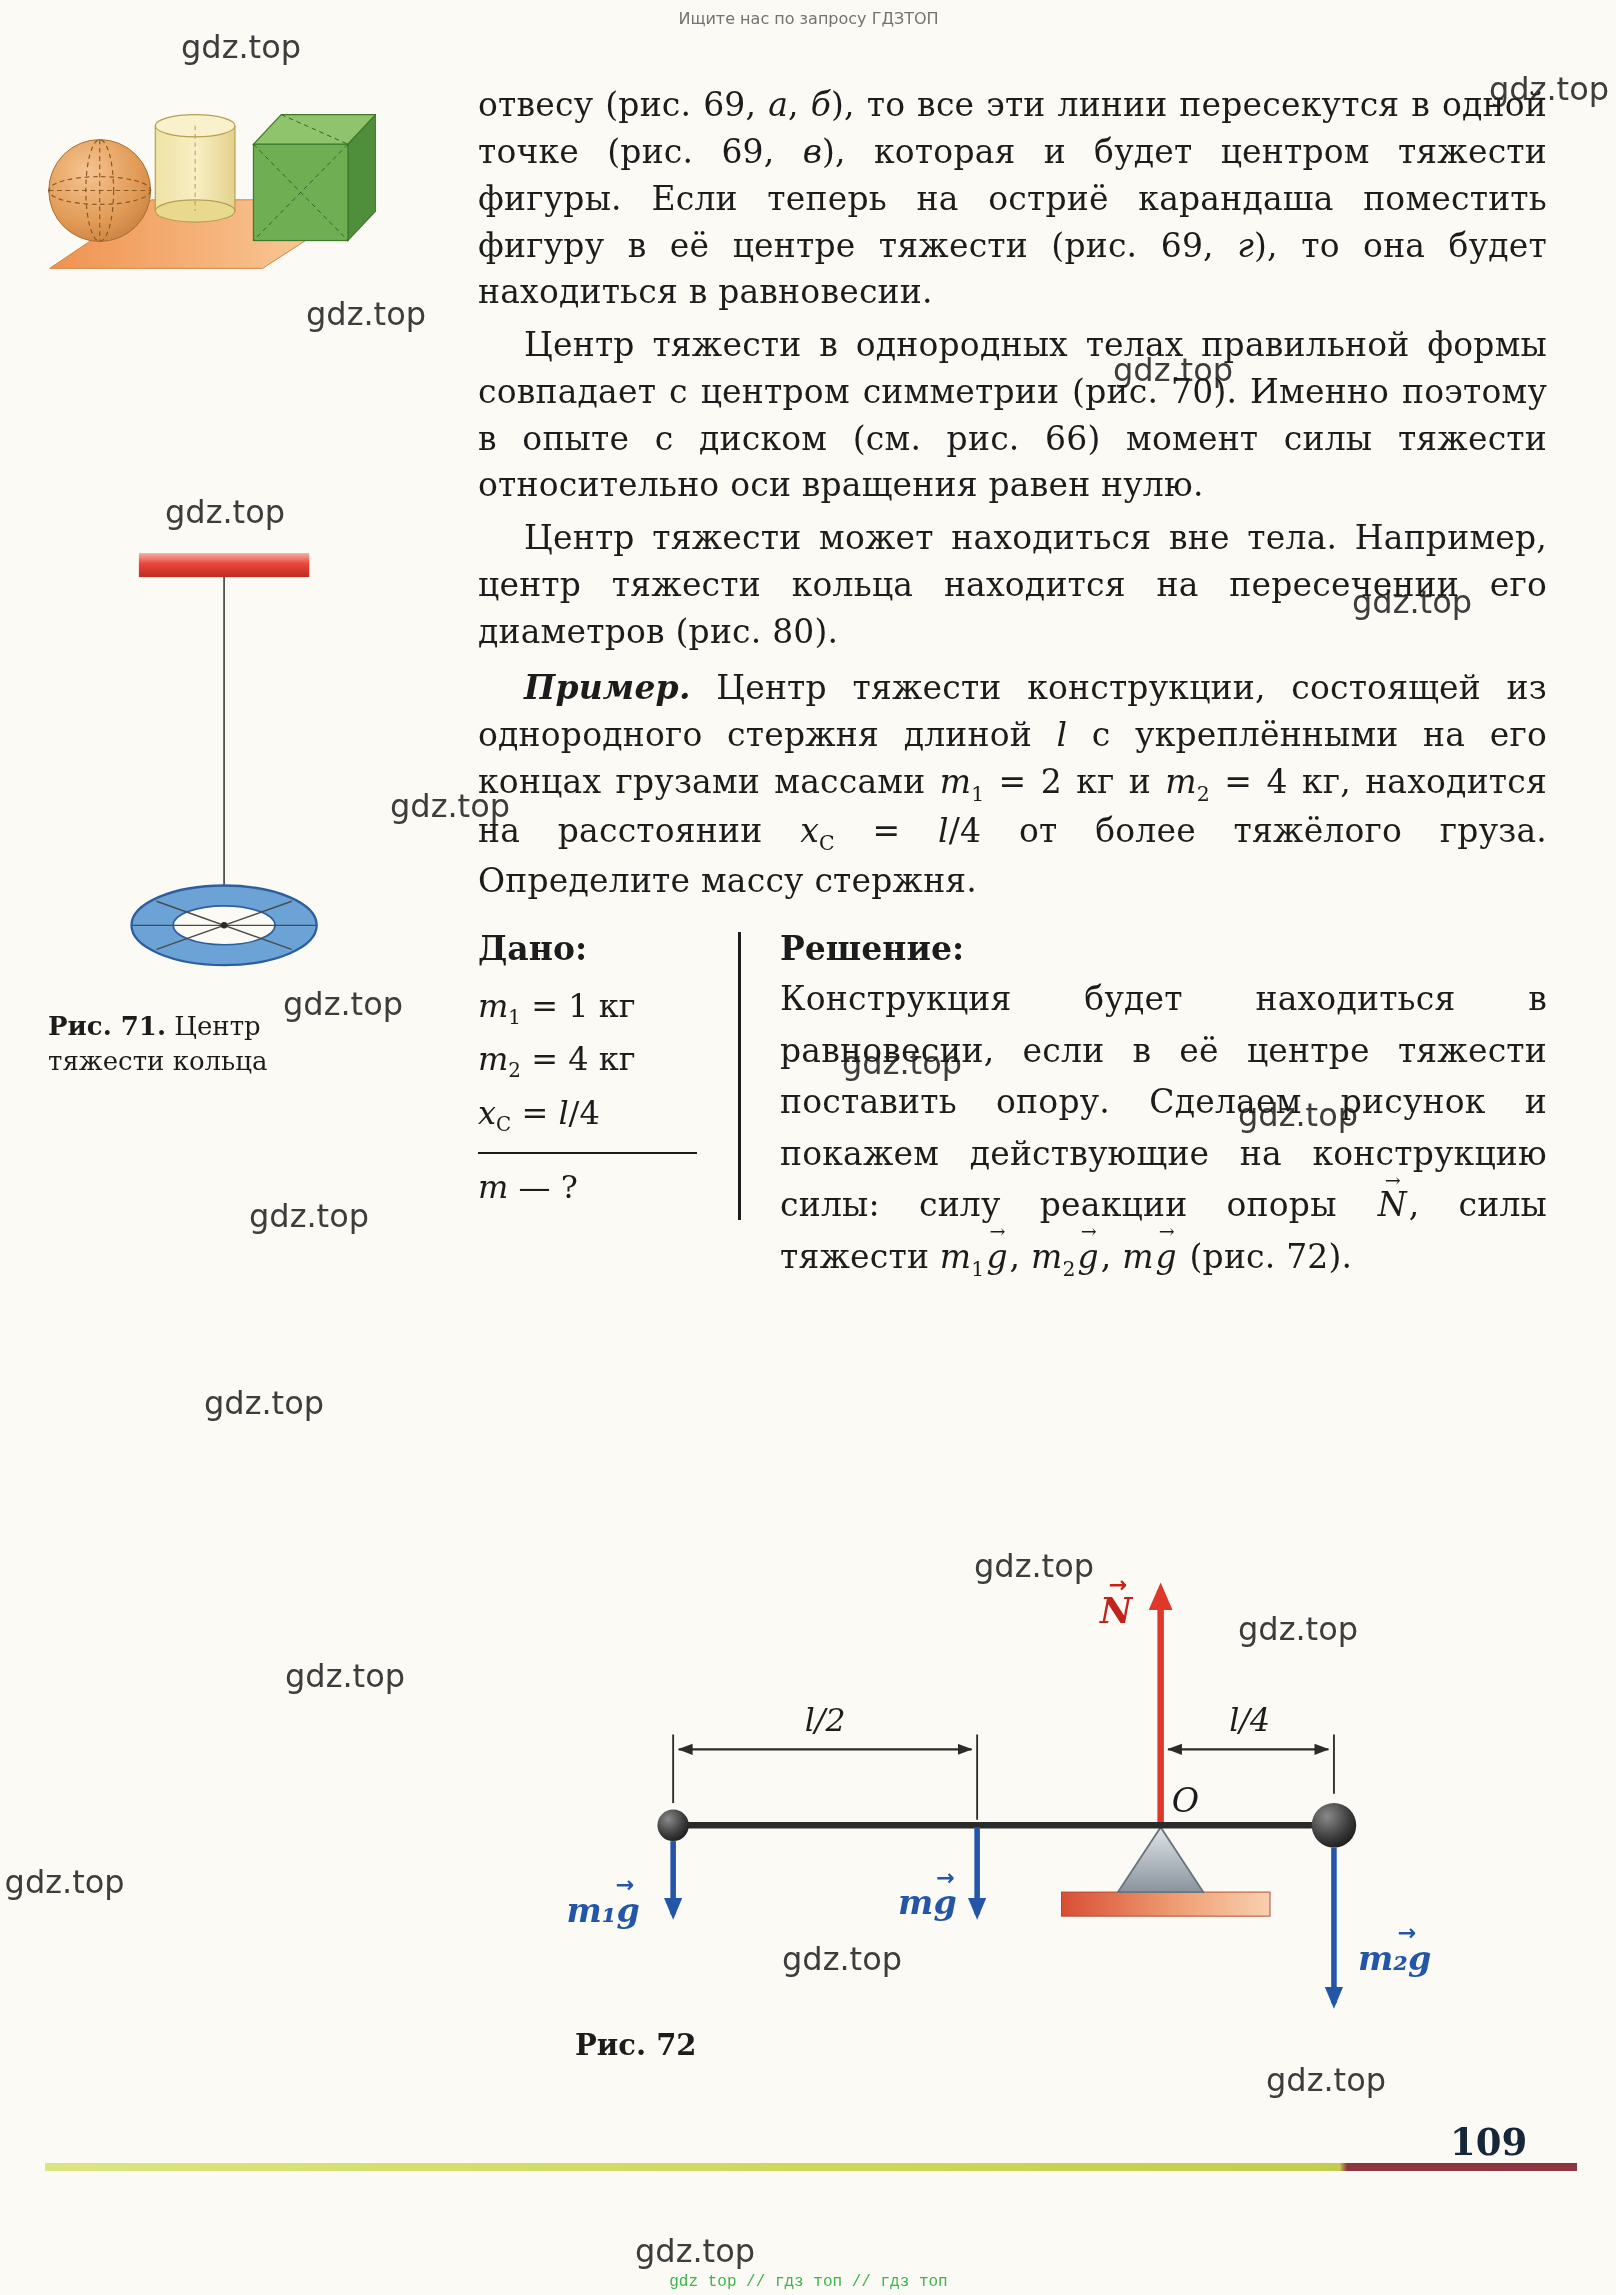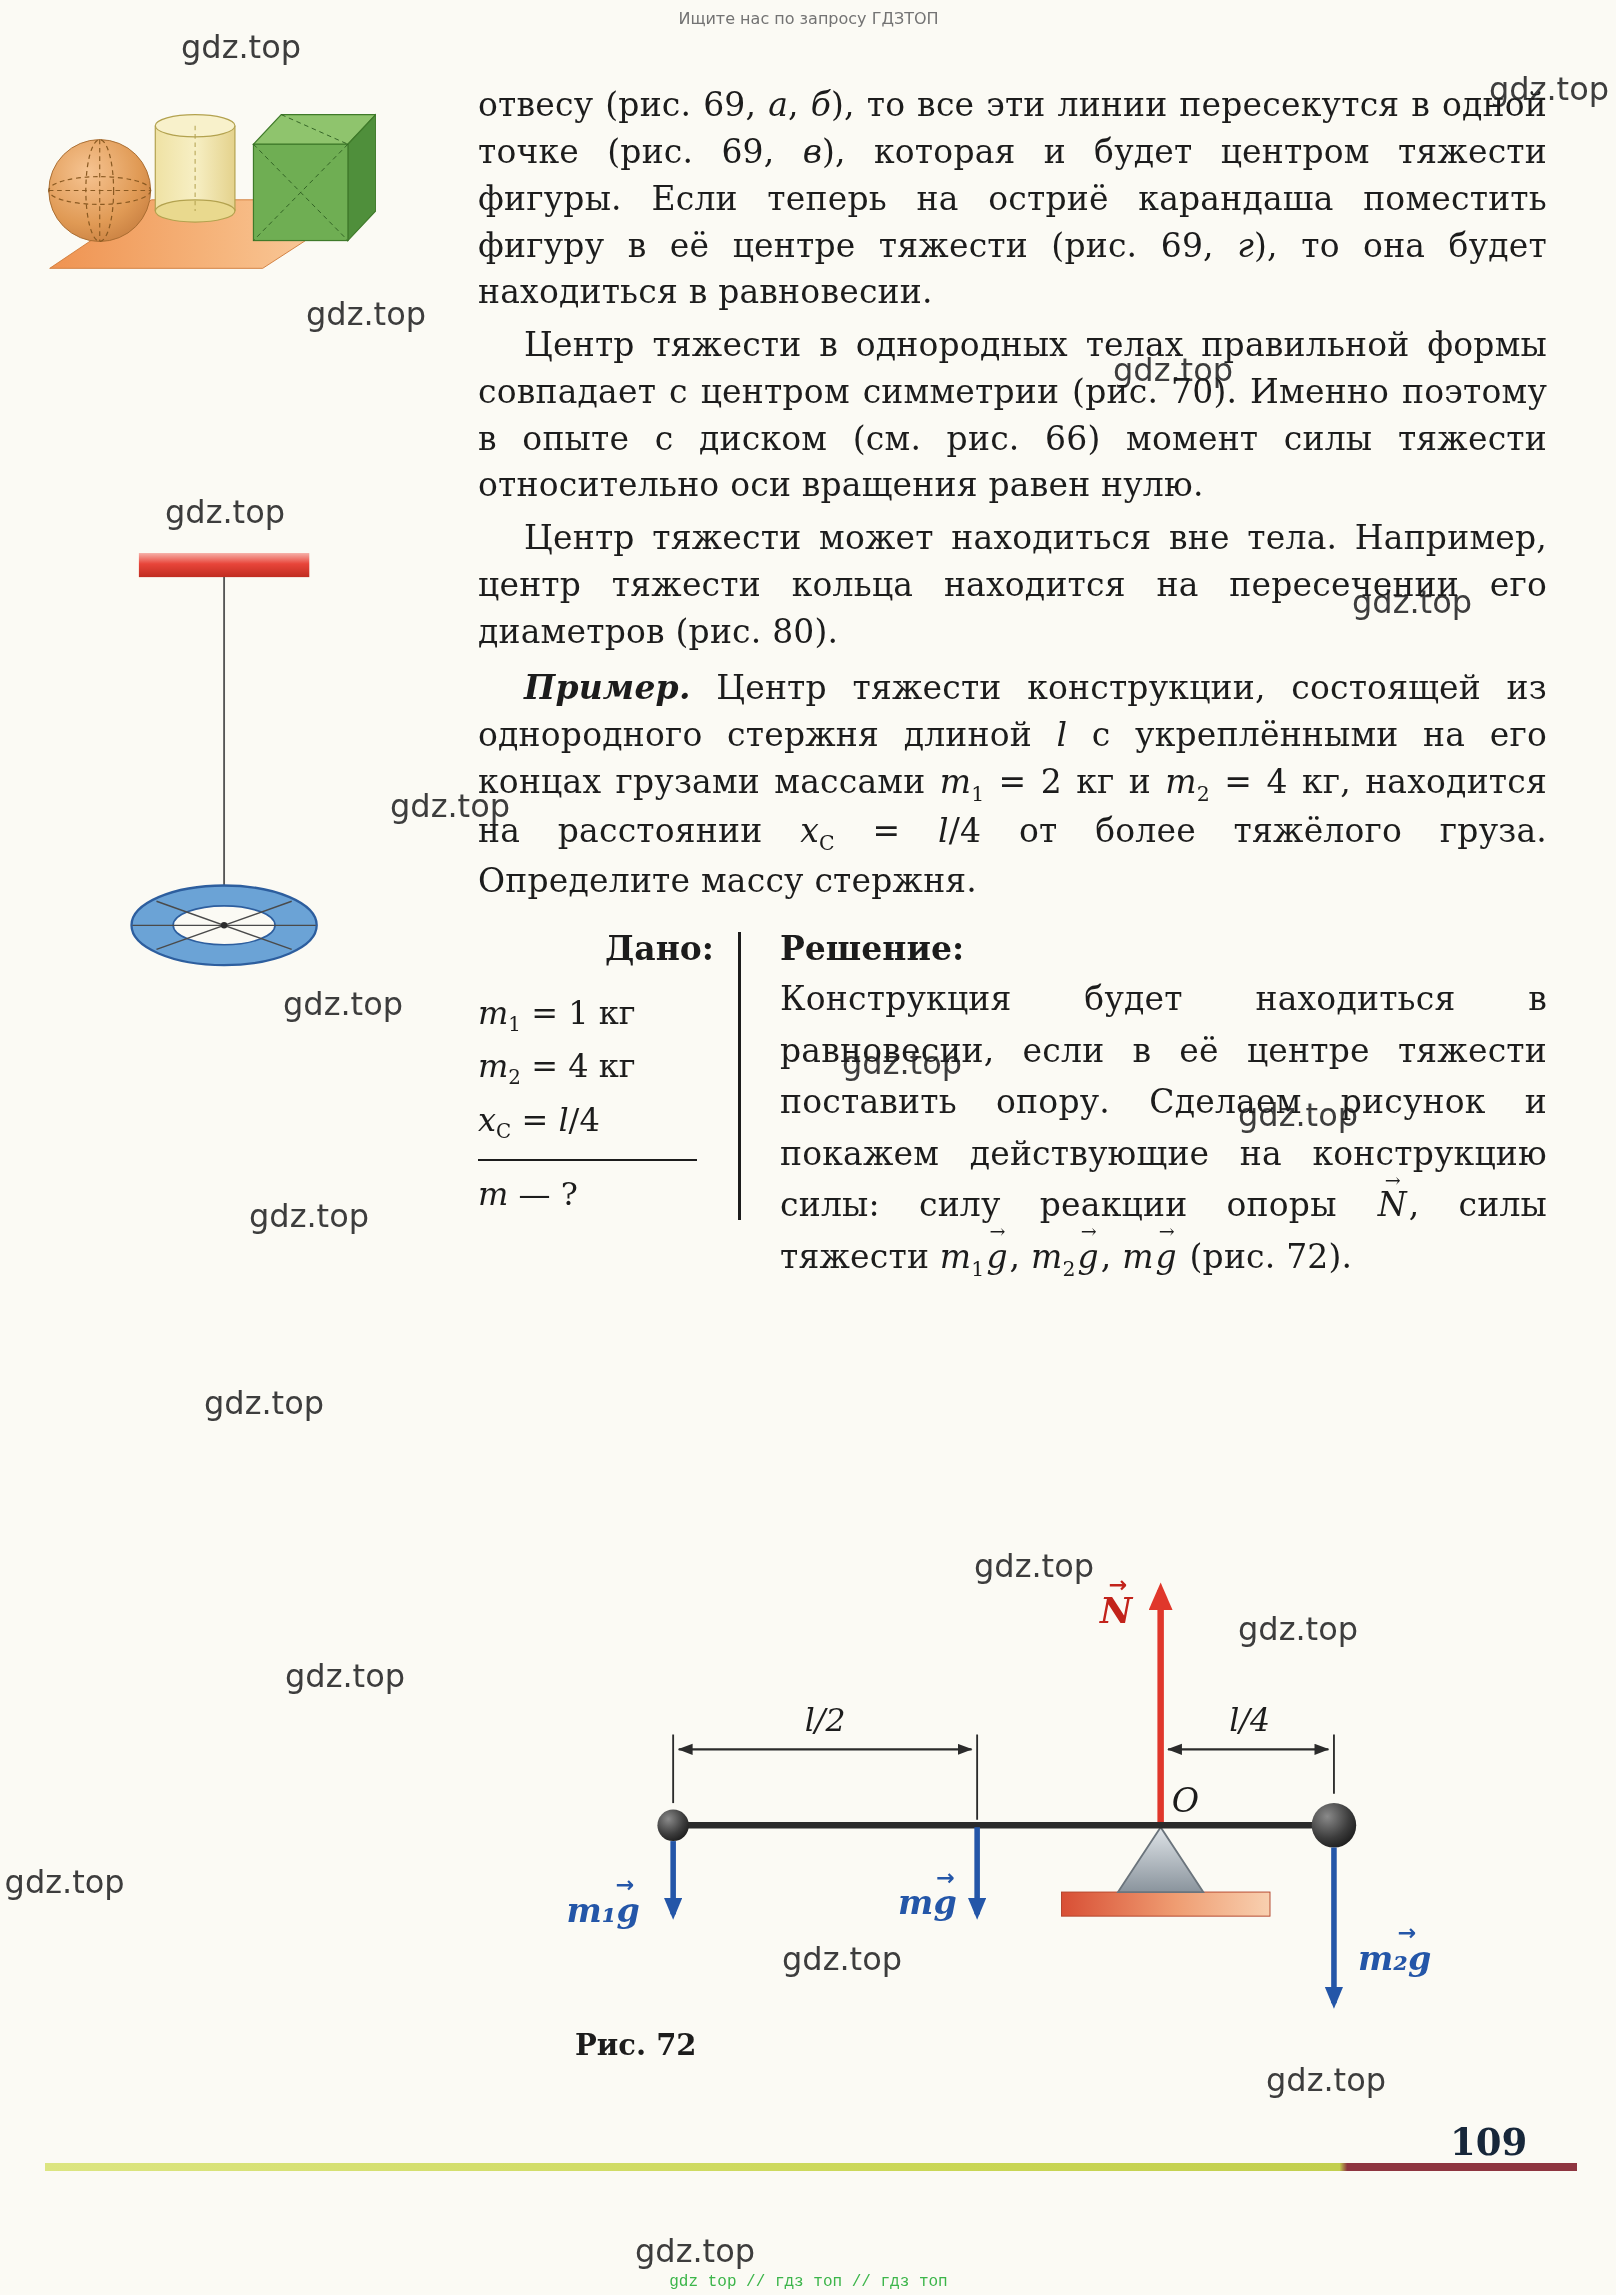--- a/index.html
+++ b/index.html
@@ -28,21 +28,21 @@
   sub { font-size:0.62em; }
   .vec { font-style:italic; position:relative; display:inline-block; padding:0 1.9px; }
   .vec::after {
     content:"\2192"; position:absolute; left:52%; transform:translateX(-50%);
     top:-0.70em; font-size:0.58em; font-style:normal;
   }
   
   .problem { position:relative; display:flex; margin-top:24px; }
   .vdivider { position:absolute; left:260px; top:3.7px; width:2.8px; height:288px; background:#1c1c1c; }
   .given { width:260px; padding-right:24px; }
-  .given .title { font-weight:bold; font-size:33px; margin-bottom:20px;text-align:right; }
+  .given .title { font-weight:bold; font-size:33px; margin-bottom:13px; }
   .given-line { font-size:32px; line-height:1.62; }
   .given-rule { border-top:2.8px solid #1c1c1c; margin:11px 0 7.4px 0; width:219px; }
   .solution { flex:1; padding-left:42px; }
   .solution .title { font-weight:bold; font-size:33px; margin-bottom:5.6px; }
   .solution p { line-height:1.56; }
   
   .figsvg { position:absolute; }
   .fig-caption { position:absolute; font-size:26px; line-height:1.34; color:#1c1c1c; }
   .cap-label { font-weight:bold; }
   .fig72-caption { position:absolute; left:575px; top:2028px; font-size:29px; font-weight:bold; }
@@ -142,20 +142,24 @@
     <rect x="15" y="18" width="184" height="26" fill="url(#barG)"></rect>
     <line x1="107" y1="44" x2="107" y2="420" stroke="#555" stroke-width="2"></line>
     <ellipse cx="107" cy="420" rx="100" ry="43" fill="#6ba3d6" stroke="#2d5e9e" stroke-width="2.5"></ellipse>
     <ellipse cx="107" cy="420" rx="55" ry="21" fill="#fbfaf4" stroke="#2d5e9e" stroke-width="1.8"></ellipse>
     <line x1="8" y1="420" x2="206" y2="420" stroke="#4a4a4a" stroke-width="1.5"></line>
     <line x1="34" y1="394" x2="180" y2="446" stroke="#4a4a4a" stroke-width="1.5"></line>
     <line x1="34" y1="446" x2="180" y2="394" stroke="#4a4a4a" stroke-width="1.5"></line>
     <circle cx="107" cy="420" r="3.5" fill="#2b2b2b"></circle>
   </svg>
 
+  <div class="fig-caption" style="left:48px;top:1009px;width:315px">
+    <span class="cap-label">Рис. 71.</span>
+    <span>Центр тяжести кольца</span>
+  </div>
 
   <div class="main-col">
     <p>отвесу (рис. 69, <i>а</i>, <i>б</i>), то все эти линии пересекутся в одной точке (рис. 69, <i>в</i>), которая и будет центром тяжести фигуры. Если теперь на остриё карандаша поместить фигуру в её центре тяжести (рис. 69, <i>г</i>), то она будет находиться в равновесии.</p>
     <p class="indent">Центр тяжести в однородных телах правильной формы совпадает с центром симметрии (рис. 70). Именно поэтому в опыте с диском (см. рис. 66) момент силы тяжести относительно оси вращения равен нулю.</p>
     <p class="indent">Центр тяжести может находиться вне тела. Например, центр тяжести кольца находится на пересечении его диаметров (рис. 80).</p>
     <p class="indent" style="margin-top:9.3px"><span class="lead">Пример.</span> <span>Центр тяжести конструкции, состоящей из однородного стержня длиной <i>l</i> с укреплёнными на его концах грузами массами <i>m</i><sub>1</sub> = 2 кг и <i>m</i><sub>2</sub> = 4 кг, находится на расстоянии <i>x</i><sub>C</sub> = <i>l</i>/4 от более тяжёлого груза. Определите массу стержня.</span></p>
 
     <div class="problem">
       <div class="vdivider"></div>
       <div class="given">

